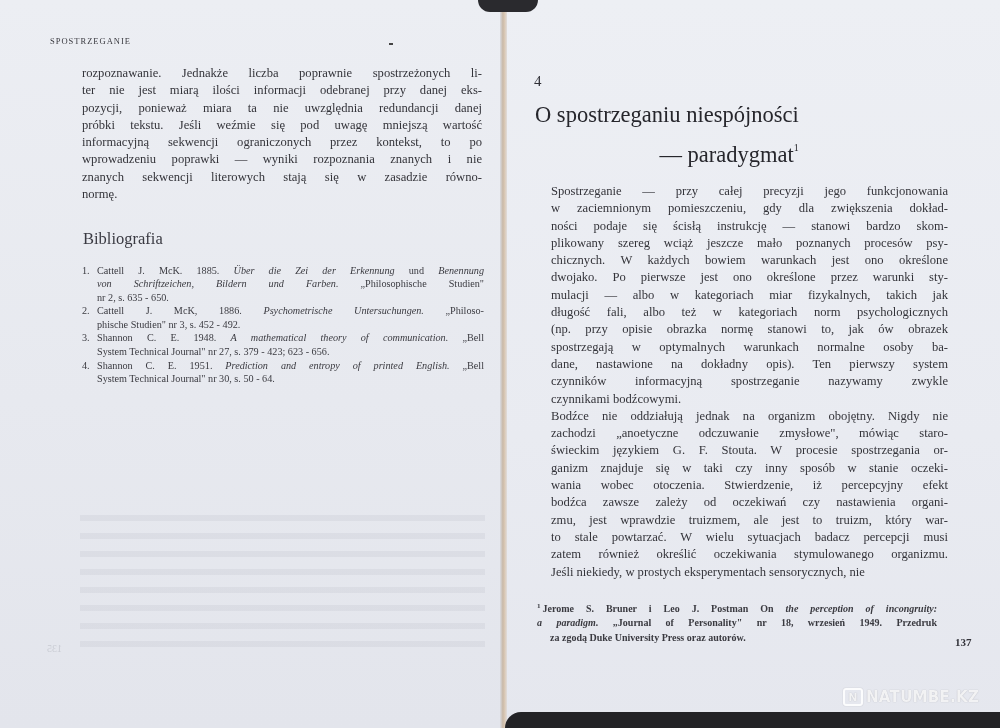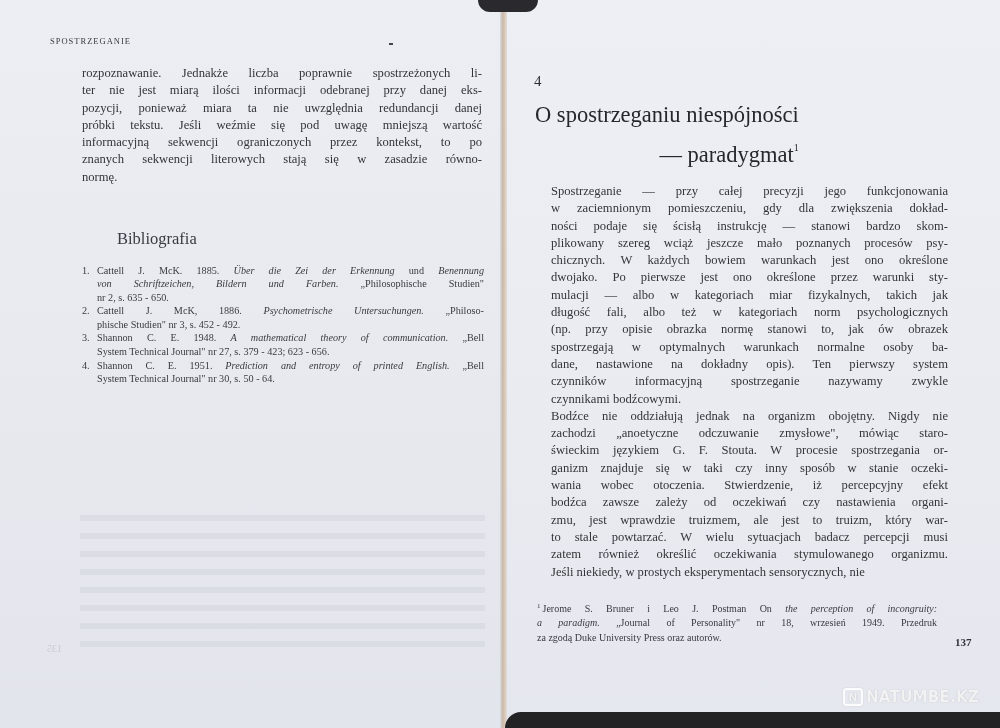--- a/index.html
+++ b/index.html
@@ -46,21 +46,21 @@
       font-size: 12.6px; line-height: 17.3px;
       color: #34343a;
       text-align: justify;
     }
     .left-para { left: 82px; top: 65px; width: 400px; }
     .line { display: block; white-space: nowrap; text-align-last: justify; }
     .line.last { text-align-last: left; }
 
     .bib-heading {
       position: absolute; left: 83px; top: 229px;
-      font-family: "Liberation Serif", serif; font-size: 16.5px; color: #3a3a42; margin-left: 34px;
+      font-family: "Liberation Serif", serif; font-size: 16.5px; color: #3a3a42;
     }
     .bib-list {
       position: absolute; left: 82px; top: 264px; width: 402px;
       font-family: "Liberation Serif", serif; font-size: 10.2px; line-height: 13.3px;
       color: #3a3a40; list-style: none;
     }
     .bib-item { position: relative; padding-left: 15px; margin-bottom: 0.5px; }
     .bib-num { position: absolute; left: 0; top: 0; }
     .bib-item .line { text-align-last: justify; }
     .bib-item .line.last { text-align-last: left; }
@@ -85,24 +85,24 @@
     .chapter-title {
       position: absolute; left: 535px; top: 98px;
       font-family: "Liberation Serif", serif; font-size: 22.5px; line-height: 33px; color: #26262c; text-align: right;
     }
     .chapter-title sup { font-size: 10px; vertical-align: 11px; }
 
     .right-para { left: 535px; top: 183px; width: 397px; margin-left: 16px; }
 
     .footnote {
       position: absolute; left: 537px; top: 599px; width: 400px;
-      font-family: "Liberation Serif", serif; font-size: 10px; line-height: 14.3px; color: #3a3a40;
+      font-family: "Liberation Serif", serif; font-size: 10px; line-height: 14.3px; color: #3a3a40; font-weight: bold;
     }
     .footnote .line { text-align-last: justify; }
-    .footnote .line.last { text-align-last: left; }
+    .footnote .line.last { text-align-last: left; margin-left: 13px; }
     .fn-mark { font-size: 7px; vertical-align: 4px; margin-right: 2px; }
 
     .page-number {
       position: absolute; left: 955px; top: 636px;
       font-family: "Liberation Serif", serif; font-size: 11px; color: #33333a; font-weight: bold;
     }
 
     .watermark {
       position: absolute; left: 843px; top: 688px;
       display: flex; align-items: center; gap: 3px;
@@ -124,20 +124,21 @@
   <div class="page page-left">
     <div class="running-head">SPOSTRZEGANIE</div>
     <div class="stray-mark"></div>
 
     <div class="body-text left-para" id="left-para">
         <span class="line">rozpoznawanie. Jednakże liczba poprawnie spostrzeżonych li-</span>
         <span class="line">ter nie jest miarą ilości informacji odebranej przy danej eks-</span>
         <span class="line">pozycji, ponieważ miara ta nie uwzględnia redundancji danej</span>
         <span class="line">próbki tekstu. Jeśli weźmie się pod uwagę mniejszą wartość</span>
         <span class="line">informacyjną sekwencji ograniczonych przez kontekst, to po</span>
+        <span class="line">wprowadzeniu poprawki — wyniki rozpoznania znanych i nie</span>
         <span class="line">znanych sekwencji literowych stają się w zasadzie równo-</span>
         <span class="line last">normę.</span>
       </div>
 
     <div class="bib-heading">Bibliografia</div>
     <ol class="bib-list" id="bib-list">
         <li class="bib-item">
           <span class="bib-num">1.</span>
           <span class="line"><span>Cattell J. McK. 1885. </span><span class="it">Über die Zei der Erkennung</span><span> und </span><span class="it">Benennung</span></span>
           <span class="line"><span class="it">von Schriftzeichen, Bildern und Farben.</span><span> „Philosophische Studien"</span></span>

